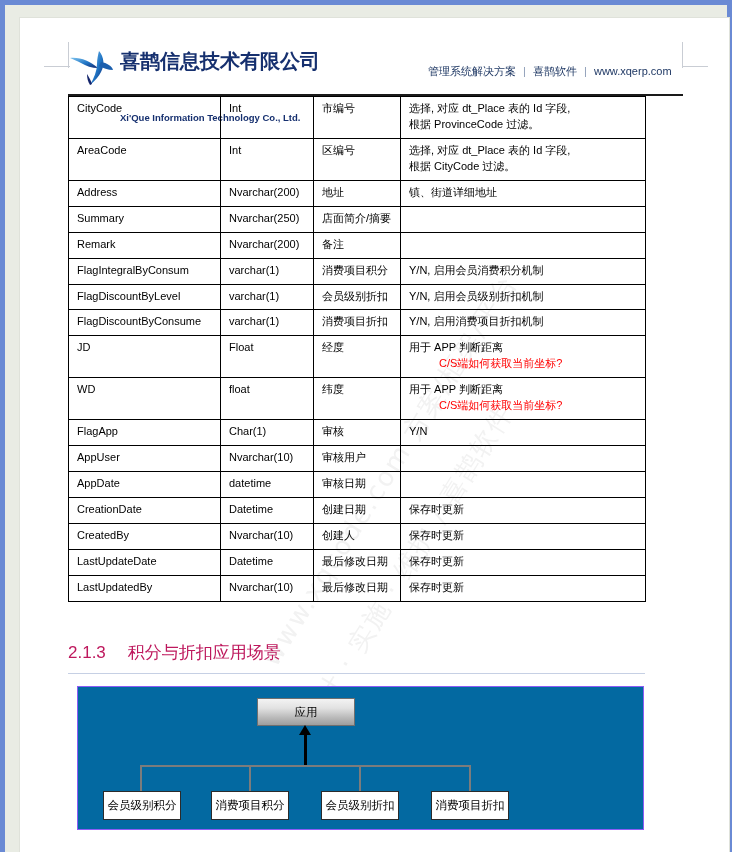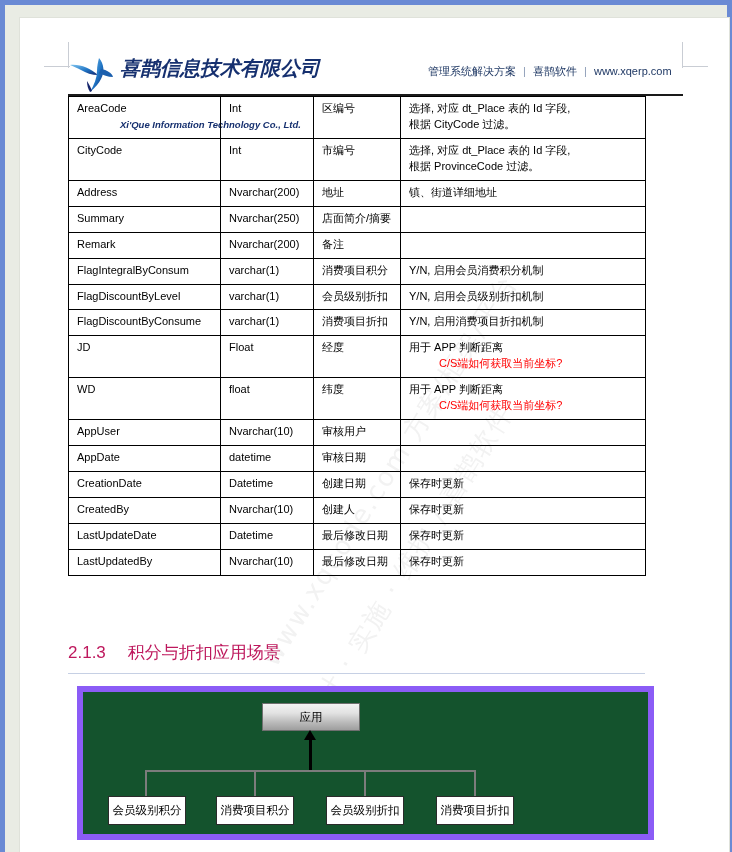--- a/index.html
+++ b/index.html
@@ -21,21 +21,21 @@
     position:absolute;left:14px;top:12px;width:711px;height:838px;
     background:#ffffff;
     box-sizing:border-box;
     border:1px solid #dfe2da;
     overflow:hidden;
   }
   
   .guide{position:absolute;background:#c9cdd4;}
   
   #doc-header{position:absolute;left:0;top:0;width:711px;height:78px;}
-  #logo-wrap{position:absolute;left:48px;top:36px;width:280px;height:46px;font-style:italic;}
+  #logo-wrap{position:absolute;left:48px;top:29px;width:280px;height:46px;}
   #logo-mark{position:absolute;left:0;top:2px;width:46px;height:40px;}
   #logo-cn{
     position:absolute;left:52px;top:1px;
     font-size:20px;font-weight:bold;color:#16306f;
     letter-spacing:0px;white-space:nowrap;
     font-family:"DejaVu Sans","Liberation Sans",sans-serif;
   }
   #logo-en{
     position:absolute;left:52px;top:26px;
     font-size:9.5px;font-weight:bold;color:#16306f;white-space:nowrap;
@@ -89,21 +89,21 @@
     position:absolute;left:48px;top:623px;
     font-size:17px;color:#be185d;white-space:nowrap;
   }
   #section-heading .num{padding-right:22px;}
   #heading-rule{
     position:absolute;left:48px;top:655px;width:577px;height:1px;background:#c6d0e4;
   }
   
   #diagram{
     position:absolute;left:57px;top:668px;width:565px;height:142px;
-    border:6px solid #8b5cf6;background:#14532d;
+    border:1px solid #8b5cf6;background:#0369a1;
   }
   #node-root{
     position:absolute;left:179px;top:11px;width:96px;height:26px;
     border:1px solid #6f6f6f;
     background:linear-gradient(to bottom,#f3f3f3 0%,#e2e2e2 35%,#b9b9b9 72%,#9e9e9e 100%);
     display:flex;align-items:center;justify-content:center;
     font-size:11.5px;color:#000;
   }
   #arrow-stem{
     position:absolute;left:226px;top:47px;width:2.5px;height:32px;background:#000;
@@ -170,35 +170,35 @@
 
     <table id="spec-table">
       <colgroup>
         <col class="c1">
           <col class="c2">
           <col class="c3">
           <col class="c4">
       </colgroup>
       <tbody id="spec-body">
           <tr class="">
+            <td>CityCode</td>
+            <td>Int</td>
+            <td>市编号</td>
+            <td>
+              <span class="l2">选择, 对应 dt_Place 表的 Id 字段,</span>
+              <span class="l2">根据 ProvinceCode 过滤。</span>
+            </td>
+          </tr>
+          <tr class="">
             <td>AreaCode</td>
             <td>Int</td>
             <td>区编号</td>
             <td>
               <span class="l2">选择, 对应 dt_Place 表的 Id 字段,</span>
               <span class="l2">根据 CityCode 过滤。</span>
-            </td>
-          </tr>
-          <tr class="">
-            <td>CityCode</td>
-            <td>Int</td>
-            <td>市编号</td>
-            <td>
-              <span class="l2">选择, 对应 dt_Place 表的 Id 字段,</span>
-              <span class="l2">根据 ProvinceCode 过滤。</span>
             </td>
           </tr>
           <tr class="">
             <td>Address</td>
             <td>Nvarchar(200)</td>
             <td>地址</td>
             <td>
               <span class="l2">镇、街道详细地址</span>
             </td>
           </tr>
@@ -247,20 +247,28 @@
               <span class="red">C/S端如何获取当前坐标?</span>
             </td>
           </tr>
           <tr class="blue">
             <td>WD</td>
             <td>float</td>
             <td>纬度</td>
             <td>
               <span class="l2">用于 APP 判断距离</span>
               <span class="red">C/S端如何获取当前坐标?</span>
+            </td>
+          </tr>
+          <tr class="">
+            <td>FlagApp</td>
+            <td>Char(1)</td>
+            <td>审核</td>
+            <td>
+              <span class="l2">Y/N</span>
             </td>
           </tr>
           <tr class="">
             <td>AppUser</td>
             <td>Nvarchar(10)</td>
             <td>审核用户</td>
             <td>&nbsp;</td>
           </tr>
           <tr class="">
             <td>AppDate</td>

